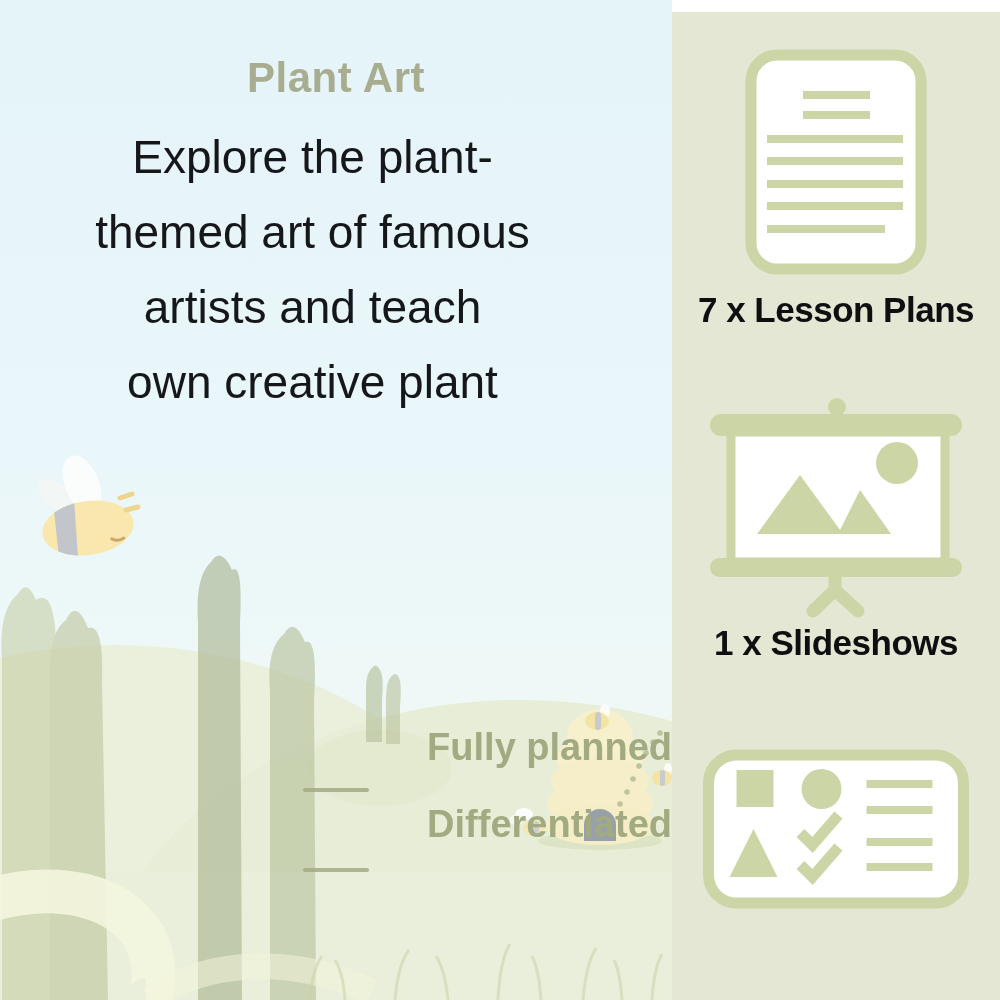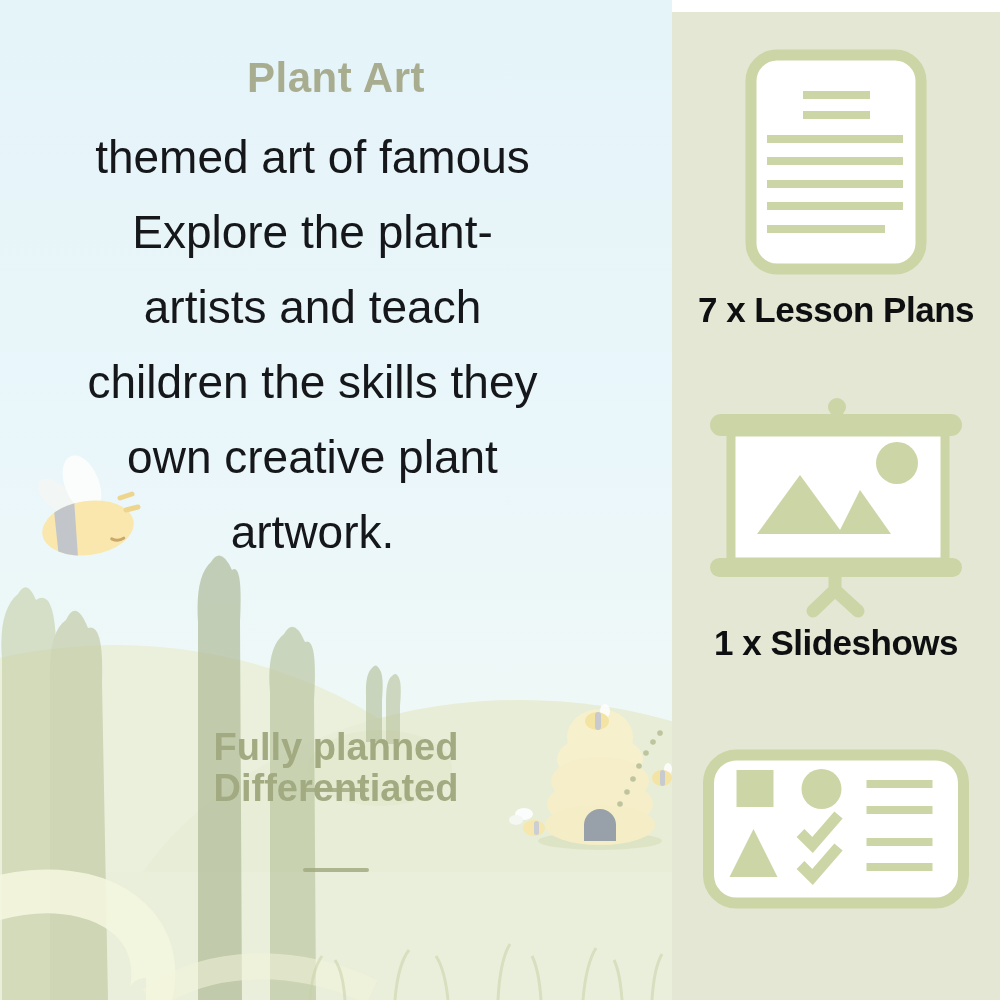--- a/index.html
+++ b/index.html
@@ -15,24 +15,24 @@
   .scene{position:absolute;left:0;top:0;width:672px;height:1000px;}
   .heading{
     position:absolute;top:16px;left:0;width:672px;text-align:center;
     font-size:42px;line-height:48px;font-weight:bold;color:#a9ad90;letter-spacing:.5px;margin-top:38px;
   }
   .description{
     position:absolute;top:120px;left:0;width:625px;text-align:center;
     font-size:46px;line-height:75px;font-weight:500;color:#15171a;
   }
   .feature{
-    position:absolute;left:0;width:672px;text-align:center;
+    position:absolute;left:0;width:672px;text-align:right;
     font-size:38px;line-height:44px;font-weight:bold;color:#a1aa80;
   }
-  .f0{top:725px}.f1{top:766px}.f2{top:882px}
+  .f0{top:725px}.f1{top:802px}.f2{top:882px}
   .divider{
     position:absolute;left:303px;width:66px;height:4px;border-radius:2px;
     background:#a1aa80;opacity:.85;
   }
   .d0{top:788px}.d1{top:868px}
   
   .right-panel{
     position:absolute;left:672px;top:12px;width:328px;height:1000px;
     background:#e4e7d3;
   }
@@ -142,26 +142,24 @@
           <path d="M541,1000 q-2,-30 -9,-44"></path>
         <path d="M583,1000 q3,-36 13,-52"></path>
           <path d="M622,1000 q-2,-28 -8,-40"></path>
         <path d="M652,1000 q2,-32 10,-46"></path>
       </g>
     </svg>
 
     <div class="heading">Plant Art</div>
 
     <div class="description">
+      <div>Explore the plant-</div>
       <div>themed art of famous</div>
-      <div>Explore the plant-</div>
       <div>artists and teach</div>
-      <div>children the skills they</div>
       <div>own creative plant</div>
-      <div>artwork.</div>
     </div>
 
     <div class="feature f0">Fully planned</div>
     <div class="divider d0"></div>
     <div class="feature f1">Differentiated</div>
     <div class="divider d1"></div>
   </div>
 
   <div class="right-panel">
 

